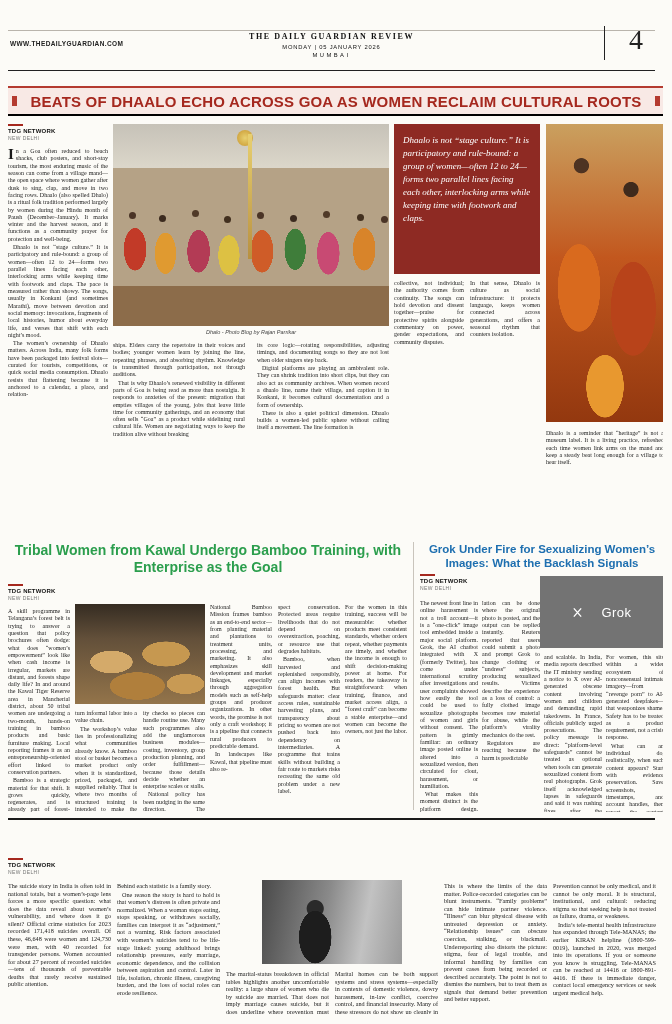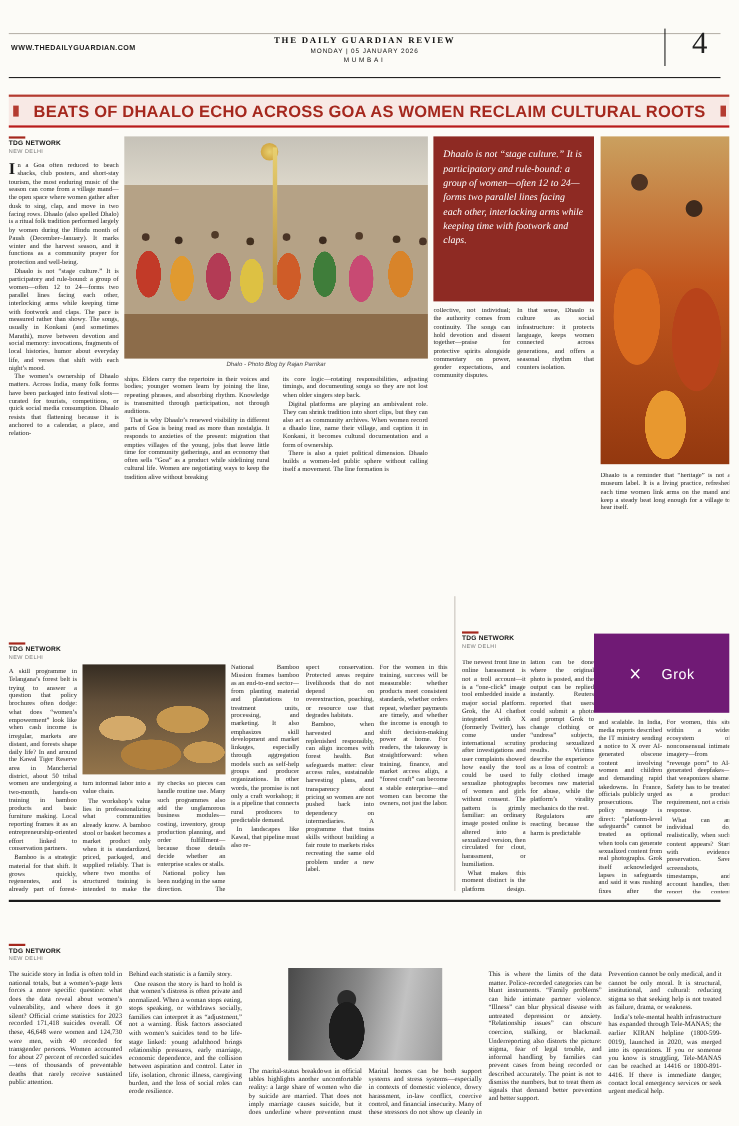--- a/index.html
+++ b/index.html
@@ -12,21 +12,21 @@
   .mast .m1{font:700 8px "Liberation Serif",serif;letter-spacing:1.6px;}
   .mast .m2{font:5.8px "Liberation Sans",sans-serif;letter-spacing:.8px;margin-top:2.5px;}
   .mast .m3{font:5.8px "Liberation Sans",sans-serif;letter-spacing:2.5px;margin-top:2px;}
   .women{position:absolute;right:70px;top:24px;font:400 28px "Liberation Serif",serif;letter-spacing:7px;color:#111;}
   .hdr-v{position:absolute;right:58px;top:26px;width:1px;height:34px;background:#222;}
   .pagenum{position:absolute;right:20px;top:24px;font:400 28px "Liberation Serif",serif;color:#222;}
   .hdr-rule{position:absolute;left:8px;right:8px;top:70px;height:1px;background:#222;}
 
   
   .banner{position:absolute;left:8px;top:86px;width:656px;height:30px;background:#f8e9e5;
-          border-top:2px solid #b43b30;border-bottom:2px solid #b91c1c;
+          border-top:2px solid #b43b30;border-bottom:2px solid #000000;
           display:flex;align-items:center;justify-content:center;box-sizing:border-box;}
   .banner-text{font:700 15px "Liberation Sans",sans-serif;color:#a5281e;letter-spacing:.2px;}
   .banner::before,.banner::after{content:"";position:absolute;top:8px;width:5px;height:10px;background:#b43b30;}
   .banner::before{left:4px}.banner::after{right:4px}
 
   
   .byline{position:absolute;font-family:"Liberation Sans",sans-serif;}
   .byline .brule{width:15px;height:2px;background:#a5281e;margin-bottom:2px;}
   .byline .bnet{font-size:6px;font-weight:700;color:#111;letter-spacing:.2px;}
   .byline .bcity{font-size:5px;color:#777;letter-spacing:.4px;margin-top:1px;}
@@ -72,21 +72,21 @@
     radial-gradient(ellipse 30px 50px at 50% 88%, #e8982f 0 62%, transparent 63%),
     linear-gradient(180deg,#caa05f 0%,#c2571e 45%,#93380f 100%);}
   .pullquote{position:absolute;left:394px;top:124px;width:146px;height:150px;box-sizing:border-box;background:#8e2a23;color:#fff;
     padding:10px 9px;font:italic 9px/1.45 "Liberation Serif",serif;text-align:left;}
   .photoB{left:75px;top:604px;width:130px;height:100px;background:
     radial-gradient(ellipse 34px 18px at 28% 58%, #d4aa6a 0 62%, transparent 63%),
     radial-gradient(ellipse 38px 20px at 70% 50%, #c69850 0 62%, transparent 63%),
     radial-gradient(ellipse 44px 22px at 48% 82%, #b07f3c 0 62%, transparent 63%),
     radial-gradient(ellipse 30px 16px at 85% 80%, #c89a54 0 62%, transparent 63%),
     linear-gradient(180deg,#352c22 0%,#63503a 35%,#93744a 100%);}
-  .grok-img{position:absolute;left:540px;top:576px;width:124px;height:72px;background:#701a75;display:flex;align-items:center;justify-content:center;gap:18px;}
+  .grok-img{position:absolute;left:540px;top:576px;width:124px;height:72px;background:#737373;display:flex;align-items:center;justify-content:center;gap:18px;}
   .grok-word{color:#fff;font:400 13px "Liberation Sans",sans-serif;letter-spacing:.5px;}
   .photoS{left:262px;top:880px;width:140px;height:84px;background:
     radial-gradient(ellipse 26px 42px at 38% 68%, #1d1d1d 0 62%, transparent 63%),
     radial-gradient(circle 9px at 38% 34%, #2a2a2a 0 90%, transparent 100%),
     linear-gradient(100deg,#4a4a4a 0%,#8a8a8a 45%,#c2c2c2 72%,#9a9a9a 100%);}
 </style>
 </head>
 <body>
 
 <div id="page">
@@ -142,20 +142,21 @@
     </div>
   <div class="col" style="left:470px;top:280px;width:70px;height:244px">
       <p>In that sense, Dhaalo is culture as social infrastructure: it protects language, keeps women connected across generations, and offers a seasonal rhythm that counters isolation.</p>
     </div>
 
   <div class="photo photo2"></div>
   <div class="col" style="left:546px;top:430px;width:118px;height:94px">
       <p>Dhaalo is a reminder that “heritage” is not a museum label. It is a living practice, refreshed each time women link arms on the mand and keep a steady beat long enough for a village to hear itself.</p>
     </div>
 
+  <div class="h-green">Tribal Women from Kawal Undergo Bamboo Training, with Enterprise as the Goal</div>
   <div class="byline" style="left:8px;top:584px">
     <div class="brule"></div>
     <div class="bnet">TDG NETWORK</div>
     <div class="bcity">NEW DELHI</div>
   </div>
   <div class="photo photoB"></div>
   <div class="col" style="left:8px;top:608px;width:62px;height:204px">
       <p>A skill programme in Telangana’s forest belt is trying to answer a question that policy brochures often dodge: what does “women’s empowerment” look like when cash income is irregular, markets are distant, and forests shape daily life? In and around the Kawal Tiger Reserve area in Mancherial district, about 50 tribal women are undergoing a two-month, hands-on training in bamboo products and basic furniture making. Local reporting frames it as an entrepreneurship-oriented effort linked to conservation partners.</p>
       <p>Bamboo is a strategic material for that shift. It grows quickly, regenerates, and is already part of forest-edge economies—used for baskets, fencing, mats, and everyday repairs. What limits income is usually not craft familiarity, but design, finishing, standard sizes, durability, and access to buyers. Training that moves beyond “handicraft” into repeatable product lines—utility items, home décor, and small furniture—can</p>
     </div>
@@ -173,20 +174,21 @@
     </div>
   <div class="col" style="left:278px;top:604px;width:62px;height:208px">
       <p>spect conservation. Protected areas require livelihoods that do not depend on overextraction, poaching, or resource use that degrades habitats.</p>
       <p>Bamboo, when harvested and replenished responsibly, can align incomes with forest health. But safeguards matter: clear access rules, sustainable harvesting plans, and transparency about pricing so women are not pushed back into dependency on intermediaries. A programme that trains skills without building a fair route to markets risks recreating the same old problem under a new label.</p>
     </div>
   <div class="col" style="left:345px;top:604px;width:62px;height:208px">
       <p>For the women in this training, success will be measurable: whether products meet consistent standards, whether orders repeat, whether payments are timely, and whether the income is enough to shift decision-making power at home. For readers, the takeaway is straightforward: when training, finance, and market access align, a “forest craft” can become a stable enterprise—and women can become the owners, not just the labor.</p>
     </div>
 
   <div class="mid-vrule"></div>
+  <div class="h-blue">Grok Under Fire for Sexualizing Women’s Images: What the Backlash Signals</div>
   <div class="byline" style="left:420px;top:574px">
     <div class="brule"></div>
     <div class="bnet">TDG NETWORK</div>
     <div class="bcity">NEW DELHI</div>
   </div>
   <div class="grok-img">
     <svg viewBox="0 0 24 24" width="11" height="11">
         <path d="M4 3 L20 21 M20 3 L4 21" stroke="#ffffff" stroke-width="3" fill="none"></path>
       </svg>
     <span class="grok-word">Grok</span>

